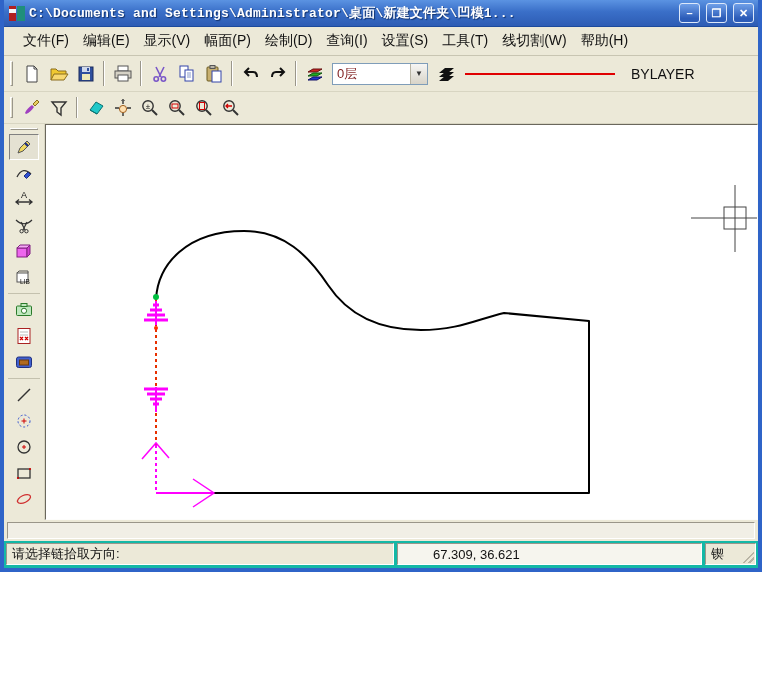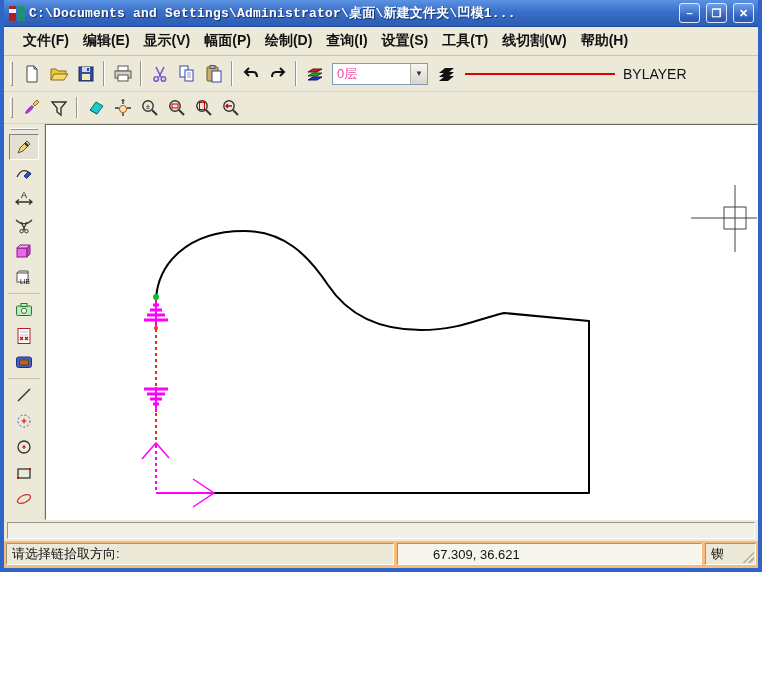--- a/index.html
+++ b/index.html
@@ -28,46 +28,46 @@
     border:1px solid #dce8fa; border-radius:3px; color:#fff; font-size:11px; font-weight:bold;
     display:flex; align-items:center; justify-content:center;
     background:linear-gradient(180deg,#6f9fe8,#2c5cb8 80%); cursor:pointer; line-height:1;
   }
   
   .menubar {
     height:29px; flex:0 0 29px; display:flex; align-items:center; gap:0;
     background:#ece9d8; border-bottom:1px solid #c8c5b2; padding-left:12px;
     white-space:nowrap; overflow:hidden;
   }
-  .menu-item { padding:4px 7px; font-size:14px; color:#111; cursor:default;font-weight:bold; }
+  .menu-item { padding:4px 7px; font-size:14px; color:#111; cursor:default; }
   
   .toolbar { display:flex; align-items:center; background:#ece9d8; border-bottom:1px solid #d8d5c2; }
   .tb1 { height:36px; flex:0 0 36px; padding:2px 0 2px 4px; }
   .tb2 { height:32px; flex:0 0 32px; padding:2px 0 2px 4px; }
   .grip-v { width:3px; height:80%; margin:0 5px 0 2px;
     border-left:1px solid #fff; border-top:1px solid #fff;
     border-right:1px solid #9a968a; border-bottom:1px solid #9a968a; background:#e4e1d0; }
   .tb-sep { width:2px; height:78%; margin:0 4px;
     border-left:1px solid #9a968a; border-right:1px solid #fff; }
   .tb-btn {
     width:27px; height:26px; display:flex; align-items:center; justify-content:center;
     background:transparent; border:1px solid transparent; cursor:pointer;
   }
   .ic { width:20px; height:20px; display:block; }
   .combo {
     width:96px; height:22px; margin:0 4px; background:#fff;
     border:1px solid; border-color:#7f9db9 #7f9db9 #7f9db9 #7f9db9; display:flex; align-items:center; cursor:pointer;
   }
-  .combo .val { flex:1; font-size:13px; padding-left:4px; color:#ec4899; }
+  .combo .val { flex:1; font-size:13px; padding-left:4px; color:#7f1d1d; }
   .combo .dd {
     width:17px; height:100%; background:linear-gradient(180deg,#f6f6f4,#d8d4c8);
     border-left:1px solid #b8b4a4; display:flex; align-items:center; justify-content:center;
     font-size:8px; color:#333;
   }
-  .linetype-preview { flex:1 1 auto; min-width:0; display:flex; align-items:center; gap:8px;
+  .linetype-preview { flex:1 1 auto; min-width:0; display:flex; align-items:center; gap:16px;
     overflow:hidden; white-space:nowrap; margin-left:6px; }
   .linetype-line { width:150px; height:2px; background:#e00000; flex:0 0 150px; }
   .linetype-label { font-size:14px; color:#111; }
   
   .main { flex:1 1 auto; display:flex; min-height:0; }
   .sidebar {
     flex:0 0 41px; width:41px; background:#ece9d8; border-right:1px solid #d8d5c2;
     display:flex; flex-direction:column; align-items:center; padding-top:2px; overflow:hidden;
   }
   .grip-h { width:70%; height:3px; margin:2px 0 4px;
@@ -81,21 +81,21 @@
   .sb-sep { width:80%; height:1px; background:#c4c1ae; margin:3px 0; flex:0 0 1px; }
   .canvas {
     flex:1 1 auto; position:relative; background:#ffffff;
     border:1px solid; border-color:#6a675c #fdfdfb #fdfdfb #6a675c; overflow:hidden;
   }
   .canvas svg { position:absolute; left:0; top:0; }
   
   .promptbar { flex:0 0 21px; height:21px; background:#ece9d8; padding:2px 3px; }
   .promptbar .field { width:100%; height:100%;
     border:1px solid; border-color:#9a968a #fff #fff #9a968a; background:#f1efe6; }
-  .statusbar { flex:0 0 27px; height:27px; background:#fdba74; display:flex; gap:3px;
+  .statusbar { flex:0 0 27px; height:27px; background:#14b8a6; display:flex; gap:3px;
     padding:2px 2px 3px 2px; font-size:13px; align-items:stretch; }
   .status-field { border:1px solid; border-color:#9a968a #fff #fff #9a968a;
     display:flex; align-items:center; padding:0 5px; color:#111; overflow:hidden; white-space:nowrap; }
   .sf-prompt { flex:0 0 388px; background:#ece9d8; }
   .sf-coords { flex:0 0 305px; background:#f6f5ee;padding-left:35px; }
   .sf-mode { flex:1 1 auto; background:#ece9d8; position:relative; }
   .resize-grip { position:absolute; right:1px; bottom:1px; width:13px; height:13px;
     background:repeating-linear-gradient(135deg,transparent 0 2px,#b8b4a4 2px 4px); 
     clip-path:polygon(100% 0,100% 100%,0 100%);
   }

